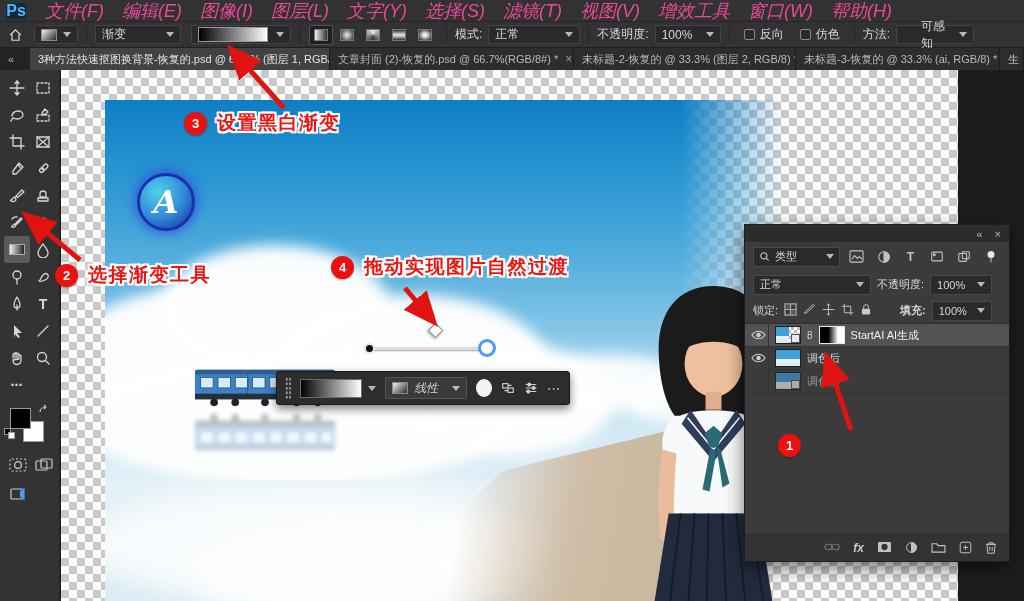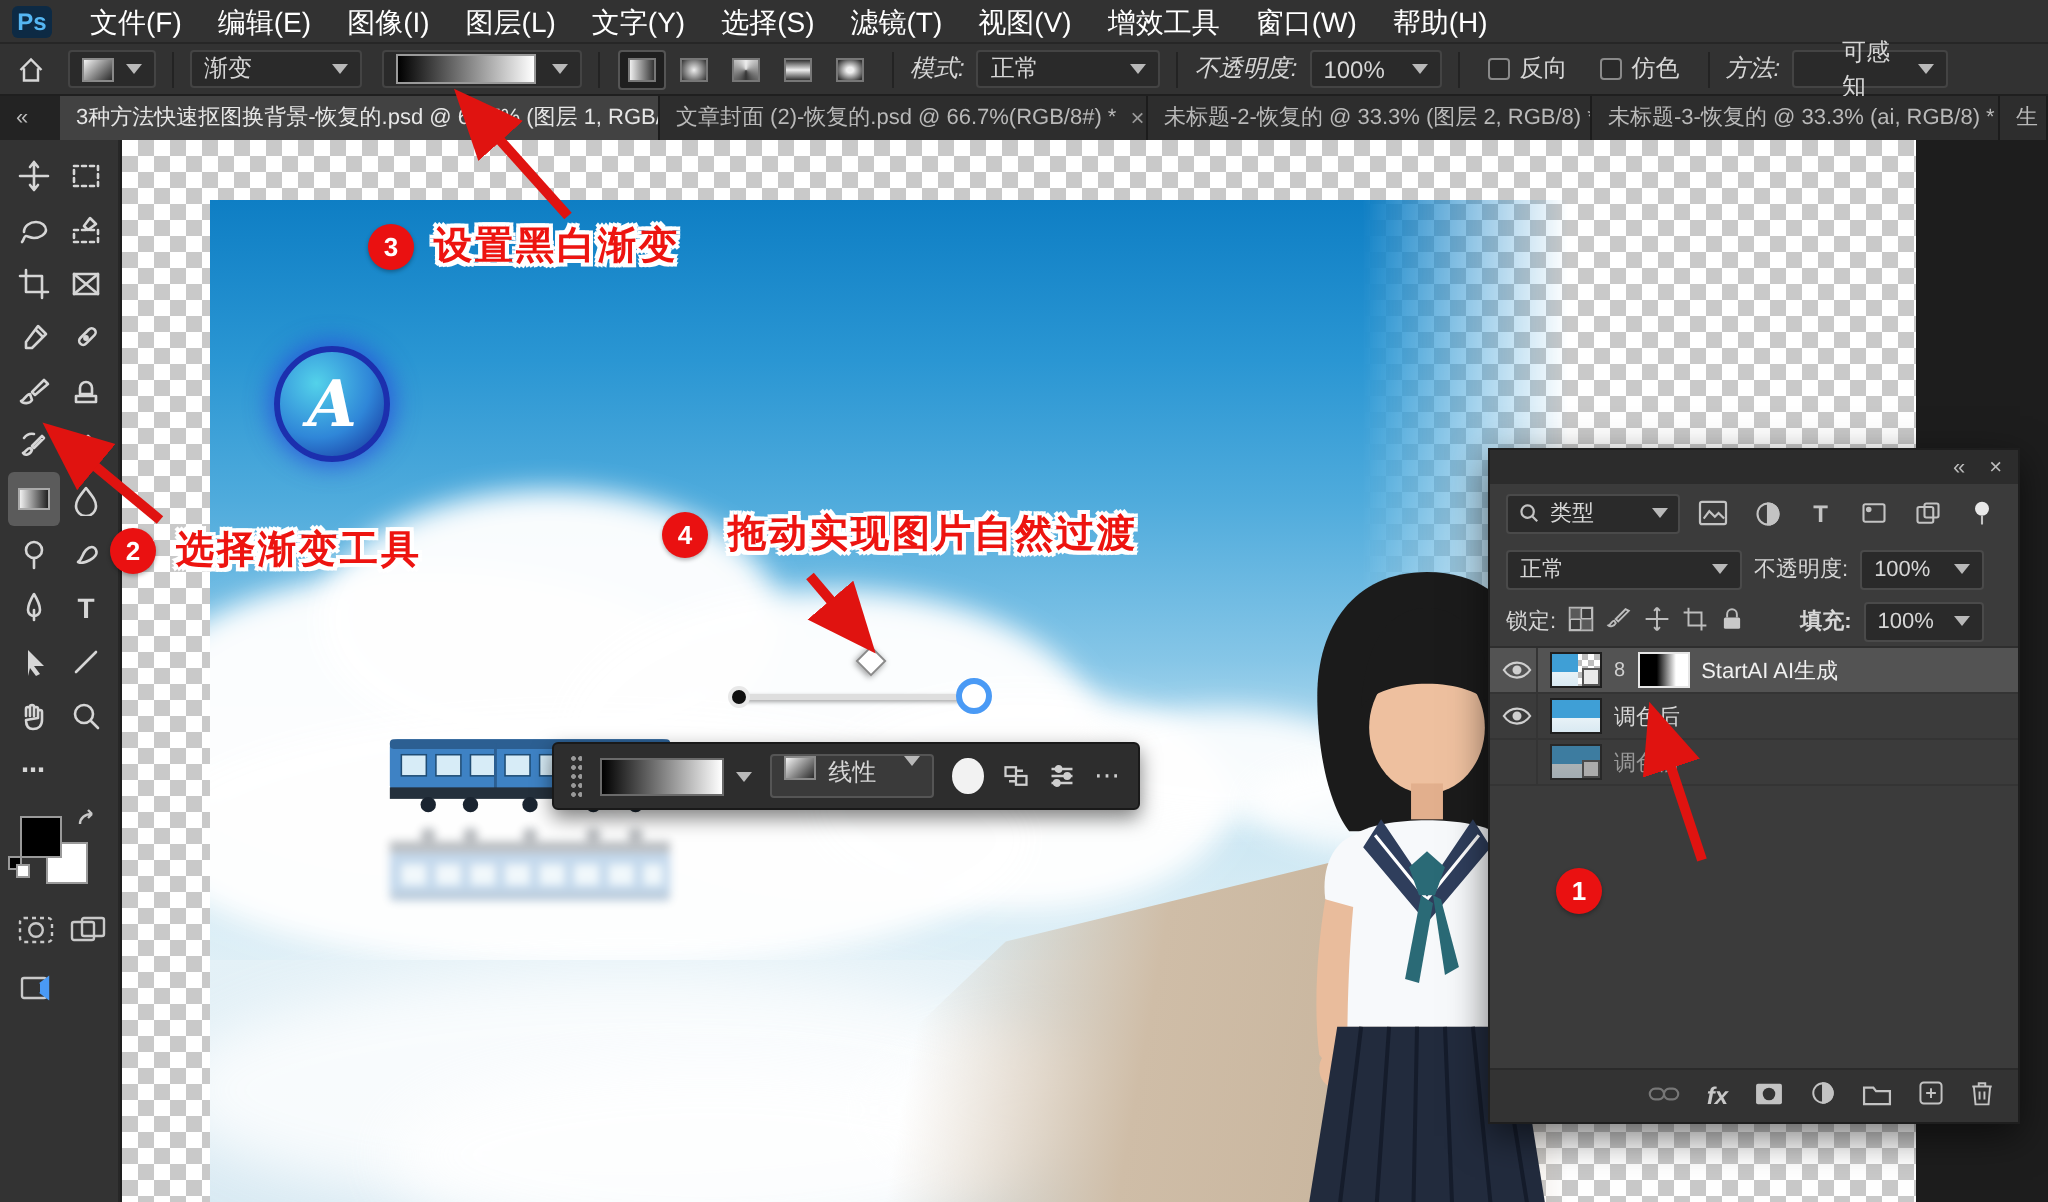--- a/index.html
+++ b/index.html
@@ -4,38 +4,38 @@
 <style>
   * { margin:0; padding:0; box-sizing:border-box; }
   html,body { width:1024px; height:601px; overflow:hidden; background:#1e1e1e;
     font-family:"Liberation Sans","DejaVu Sans",sans-serif; }
   #app { position:relative; width:1024px; height:601px; background:#1e1e1e; }
 
   
   #menubar { position:absolute; left:0; top:0; width:1024px; height:22px;
     background:#323232; display:flex; align-items:center; gap:0; border-bottom:1px solid #262626;}
   #ps-logo { width:20px; height:16px; margin:0 10px 0 6px; background:#0d2a44; border-radius:3px;
-    color:#55b6f2; font-size:12px; font-weight:bold; display:flex; align-items:center; justify-content:center;}
-  .menu-item { color:#ffffff; font-size:14px; padding:0 9px; line-height:22px; white-space:nowrap; cursor:default;}
+    color:#55b6f2; font-size:16px; font-weight:bold; display:flex; align-items:center; justify-content:center;}
+  .menu-item { color:#ec4899; font-size:18px; padding:0 9px; line-height:22px; white-space:nowrap; cursor:default;font-style:italic;}
 
   
   #optionsbar { position:absolute; left:0; top:22px; width:1024px; height:26px;
     background:#323232; border-bottom:1px solid #1f1f1f; display:flex; align-items:center; color:#d6d6d6; font-size:12px;}
   .ob-sep { width:1px; height:18px; background:#232323; margin:0 8px; }
   .chev { width:0; height:0; border-left:4px solid transparent; border-right:4px solid transparent; border-top:5px solid #b9b9b9; display:inline-block;}
   .ob-select { background:#2a2a2a; border:1px solid #444; border-radius:2px; height:19px;
     display:flex; align-items:center; padding:0 6px; gap:6px;}
   .mini-grad { width:16px; height:12px; border:1px solid #8a8a8a; background:linear-gradient(135deg,#f4f4f4,#2a2a2a);}
   .grad-swatch { width:70px; height:15px; border:1px solid #9a9a9a; background:linear-gradient(90deg,#000 0%,#fff 100%);}
   .gtype-btn { width:24px; height:20px; border:1px solid transparent; border-radius:2px;
     display:flex; align-items:center; justify-content:center; margin:0 1px;}
   .gtype-btn.active { background:#1f1f1f; border-color:#555; }
   .gtype-i { width:14px; height:12px; border:1px solid #777; }
   .cb { width:11px; height:11px; border:1px solid #8a8a8a; border-radius:2px; background:#2a2a2a; display:inline-block; margin-right:5px;}
-  .ob-label { white-space:nowrap;font-style:italic; }
+  .ob-label { white-space:nowrap; }
 
   
   #tabbar { position:absolute; left:0; top:48px; width:1024px; height:22px; background:#232323; display:flex; align-items:flex-end;}
   #tab-collapse { color:#bdbdbd; font-size:11px; width:30px; text-align:left; padding-left:8px; line-height:22px;}
   .doc-tab { height:22px; line-height:22px; font-size:11px; color:#b9b9b9; background:#2d2d2d;
     padding:0 8px; border-right:1px solid #1c1c1c; white-space:nowrap; overflow:hidden; display:flex; align-items:center; gap:7px;}
   .doc-tab.active { background:#424242; color:#e6e6e6; }
   .tab-close { color:#9a9a9a; font-size:12px; }
 
   
@@ -98,21 +98,21 @@
     border:1px solid #8a8a8a; transform:rotate(45deg); box-shadow:0 1px 3px rgba(0,0,0,.4); z-index:7;}
 
   
   #gradbar { position:absolute; left:276px; top:371px; width:294px; height:34px; background:#2d2d2d;
     border:1px solid #191919; border-radius:3px; box-shadow:0 4px 10px rgba(0,0,0,.5);
     display:flex; align-items:center; padding:0 8px; gap:9px; z-index:8; color:#d6d6d6; font-size:12px;}
   #gradbar .grip { width:7px; height:22px;
     background:radial-gradient(circle, #9a9a9a 1px, transparent 1.4px) 0 0/3.5px 4.5px; }
   #gradbar .swatch { width:62px; height:19px; border:1px solid #6a6a6a; background:linear-gradient(90deg,#000,#fff);}
   #gradbar .type-box { height:22px; background:#3a3a3a; border:1px solid #555; border-radius:2px;
-    display:flex; align-items:flex-start; gap:6px; padding:0 6px; width:92px;}
+    display:flex; align-items:center; gap:6px; padding:0 6px; width:92px;font-style:italic;}
   #gradbar .circle-btn { width:18px; height:18px; border-radius:50%; background:#f2f2f2; }
   #gradbar svg { stroke:#cfcfcf; fill:none; stroke-width:1.3; }
   #gradbar .more { color:#cfcfcf; font-size:13px; letter-spacing:1px;}
 
   
   #layers-panel { position:absolute; left:744px; top:224px; width:266px; height:338px; background:#3b3b3b;
     border:1px solid #1e1e1e; box-shadow:0 6px 18px rgba(0,0,0,.55); z-index:10; color:#d6d6d6; font-size:11px;
     display:flex; flex-direction:column;}
   #lp-titlebar { height:17px; background:#2c2c2c; display:flex; justify-content:flex-end; align-items:center; gap:12px; padding:0 8px; color:#bdbdbd;}
   #lp-tabs { height:24px; background:#2c2c2c; display:flex; align-items:flex-end; position:relative;}

